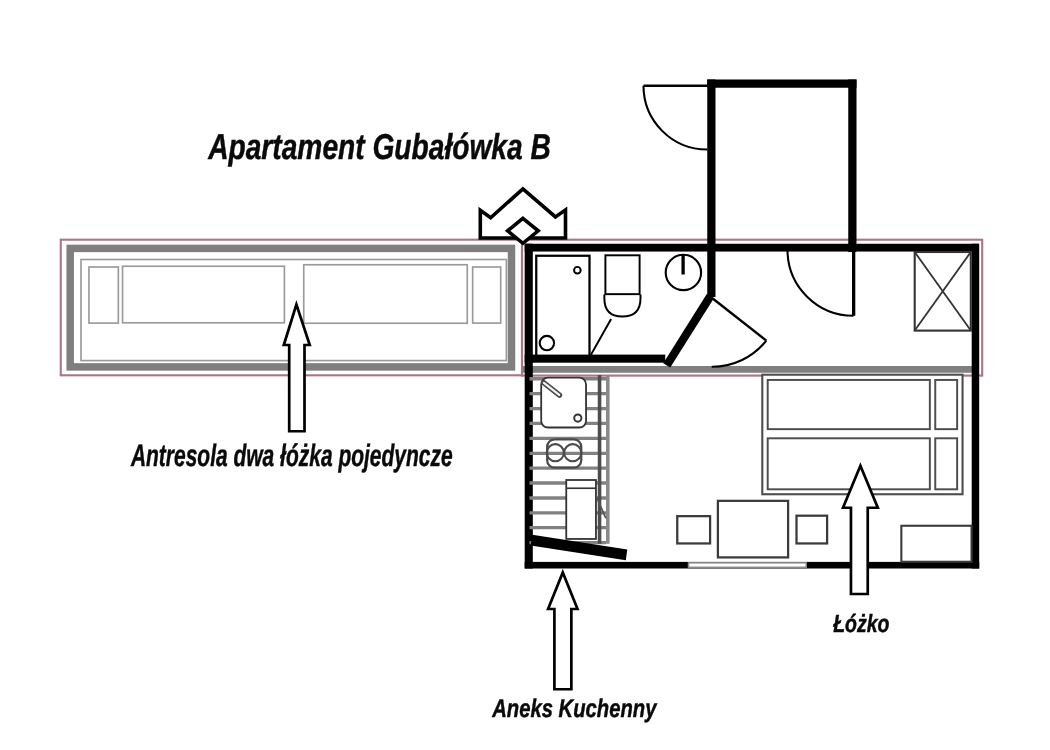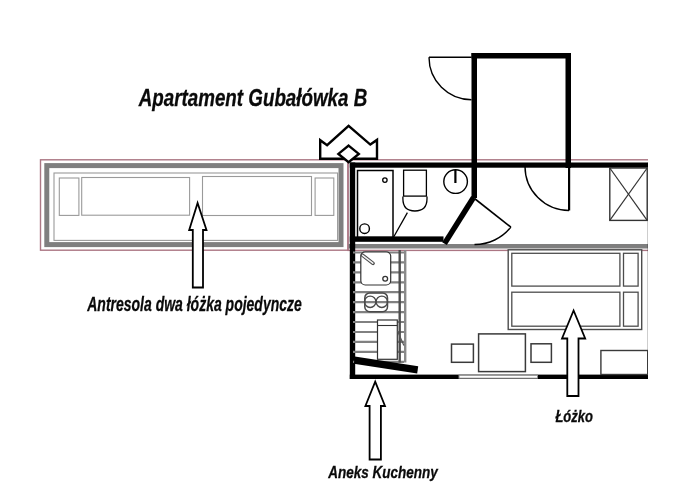--- a/index.html
+++ b/index.html
@@ -1,16 +1,16 @@
 <!DOCTYPE html>
 <html><head>
 <meta charset="utf-8">
 <style>
   html,body{margin:0;padding:0;background:#fff;}
-  .wrap{width:648px;height:500px;position:relative;overflow:hidden;background:#fff;}
+  .wrap{width:700px;height:500px;position:relative;overflow:hidden;background:#fff;}
   text{font-family:"Liberation Sans",sans-serif;font-weight:bold;font-style:italic;fill:#0a0a0a;stroke:#0a0a0a;stroke-width:0.3;}
 </style>
 </head>
 <body>
 <div class="wrap">
 <svg width="700" height="500" viewBox="0 0 700 500">
 
   <rect x="0" y="0" width="700" height="500" fill="#ffffff"></rect>
 
   <text x="253" y="106" font-size="24" text-anchor="middle" textLength="228.5" lengthAdjust="spacingAndGlyphs">Apartament Gubałówka B</text>

